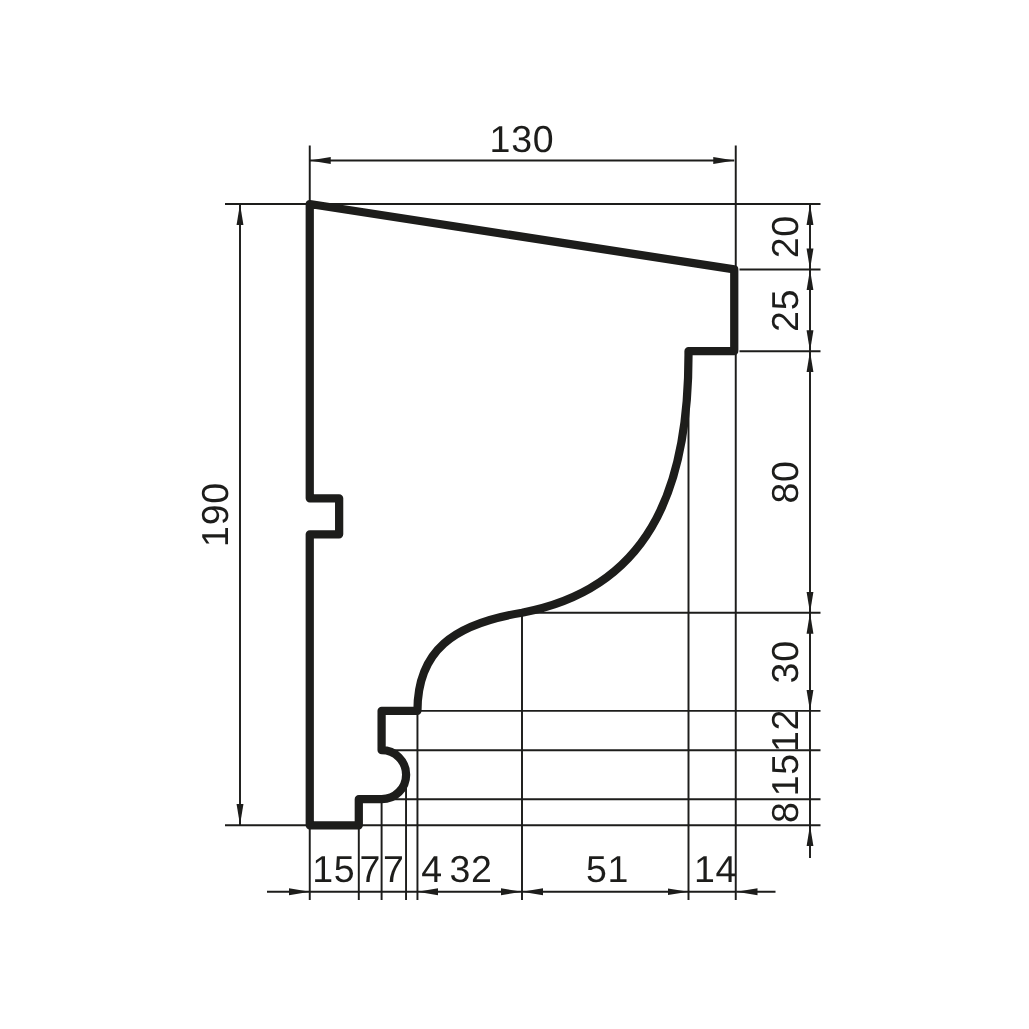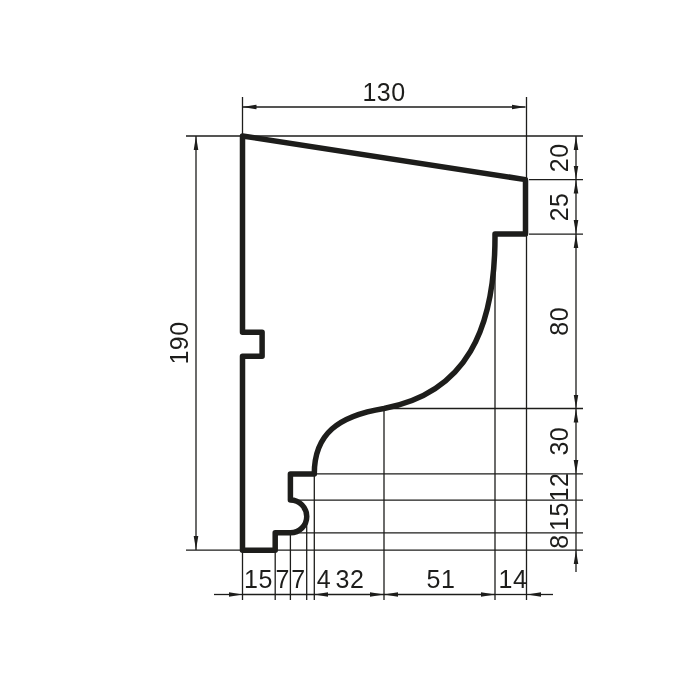--- a/index.html
+++ b/index.html
@@ -6,21 +6,20 @@
     margin: 0;
     padding: 0;
     background: #ffffff;
   }
   .canvas {
     position: relative;
     width: 560px;
     height: 686px;
     background: #ffffff;
     font-family: "Liberation Sans", sans-serif;
-    padding-left: 36px;
   }
   svg text {
     font-family: "Liberation Sans", sans-serif;
     font-size: 25px;
     fill: #1d1d1b;
     letter-spacing: 0.5px;
   }
   .thick {
     stroke: #1d1d1b;
     stroke-width: 5.5;

